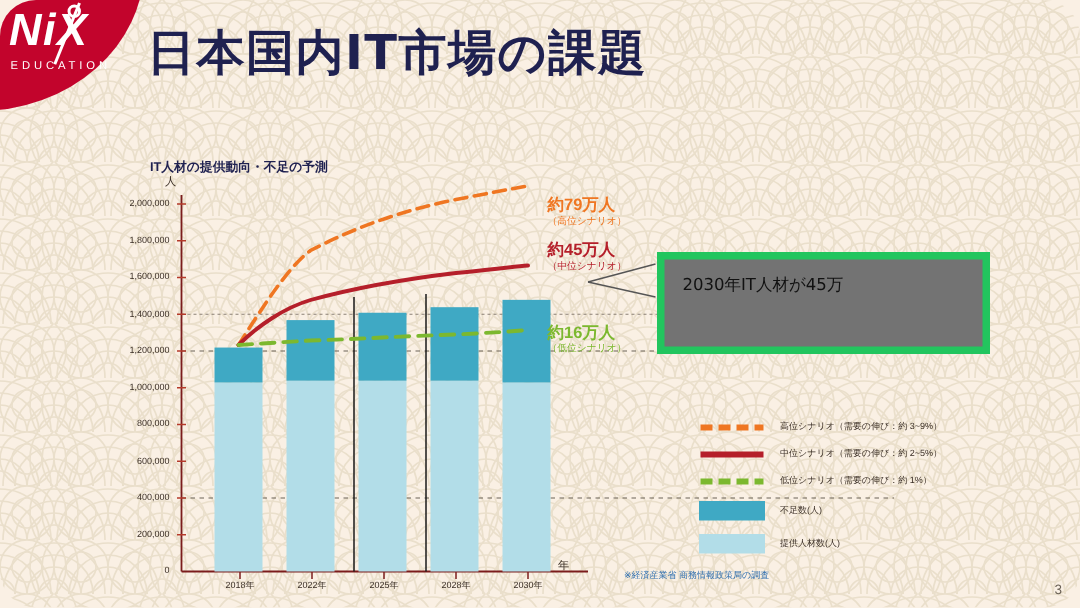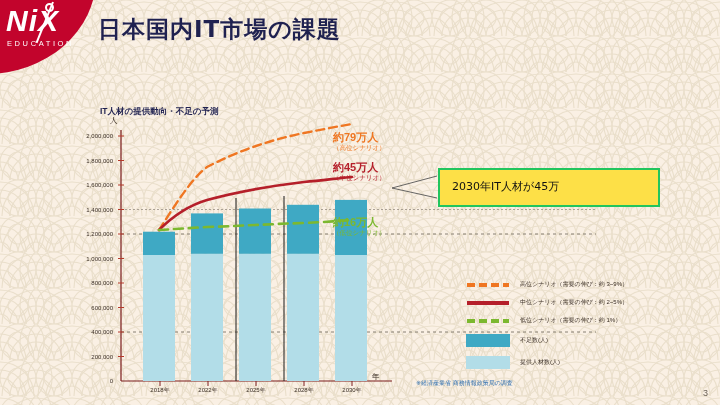--- a/index.html
+++ b/index.html
@@ -3,21 +3,21 @@
 <meta charset="utf-8">
 <title>日本国内IT市場の課題</title>
 <style>
   html,body{margin:0;padding:0;}
   body{
     width:720px;height:405px;overflow:hidden;
     background:#faf0e4;
     font-family:"Liberation Sans","DejaVu Sans",sans-serif;
     position:relative;
   }
-  #slide{position:absolute;inset:0;width:720px;height:405px;overflow:hidden;}
+  #slide{position:absolute;inset:0;width:720px;height:405px;overflow:hidden;border-radius:24px;}
 
   
   .bg-waves{position:absolute;inset:0;z-index:0;}
 
   
   .logo-shape{
     position:absolute;left:-34px;top:-46px;width:130px;height:120px;
     background:#c2042c;
     border-bottom-right-radius:110px 96px;
     border-bottom-left-radius:16px;
@@ -42,21 +42,21 @@
     border:2px solid #ffffff;box-sizing:border-box;
   }
   .logo-slash{
     position:absolute;left:52px;top:2px;width:2px;height:44px;
     background:#ffffff;transform:rotate(22deg);transform-origin:top center;
   }
 
   
   .page-title{
     position:absolute;left:98px;top:14px;
-    font-size:23px;font-weight:bold;color:#1f2150;
+    font-size:32px;font-weight:bold;color:#1f2150;
     letter-spacing:1px;z-index:5;white-space:nowrap;
     font-family:"DejaVu Sans","Liberation Sans",sans-serif;
   }
 
   
   .chart-wrap{position:absolute;left:0;top:0;width:720px;height:405px;z-index:4;padding-left:28px;}
   .chart-title{
     position:absolute;left:100px;top:106px;
     font-size:8.5px;font-weight:bold;color:#1f2150;white-space:nowrap;
   }
@@ -68,28 +68,28 @@
     text-align:right;white-space:nowrap;transform:translateY(-50%);
   }
   .ylabels{position:absolute;left:55px;top:0;width:58px;height:405px;}
 
   .xlabel{
     position:absolute;font-size:6px;color:#3a2e25;white-space:nowrap;
     text-align:center;transform:translateX(-50%);
   }
 
   
-  .ann{position:absolute;z-index:6;}
+  .ann{position:absolute;z-index:6;margin-left:32px;}
   .ann-big{font-size:11px;font-weight:bold;white-space:nowrap;line-height:12px;}
   .ann-small{font-size:6.5px;white-space:nowrap;line-height:9px;}
 
   
   .callout{
-    position:absolute;left:438px;top:168px;width:222px;height:39px;
-    background:#fde047;border:2px solid #22c55e;box-sizing:border-box;
+    position:absolute;left:438px;top:168px;width:222px;height:68px;
+    background:#737373;border:5px solid #22c55e;box-sizing:border-box;
     z-index:6;
   }
   .callout-text{
     position:absolute;left:12px;top:8px;width:200px;
     font-size:11px;color:#111;line-height:17px;
     font-family:"DejaVu Sans","Liberation Sans",sans-serif;
   }
 
   
   .legend{position:absolute;left:462px;top:278px;width:250px;z-index:6;}

